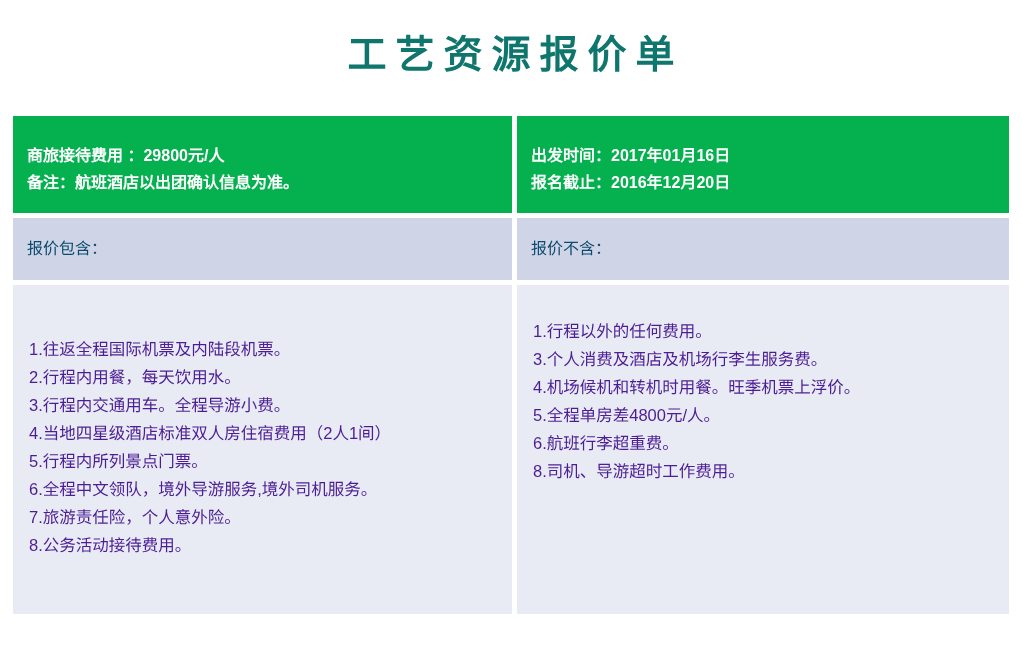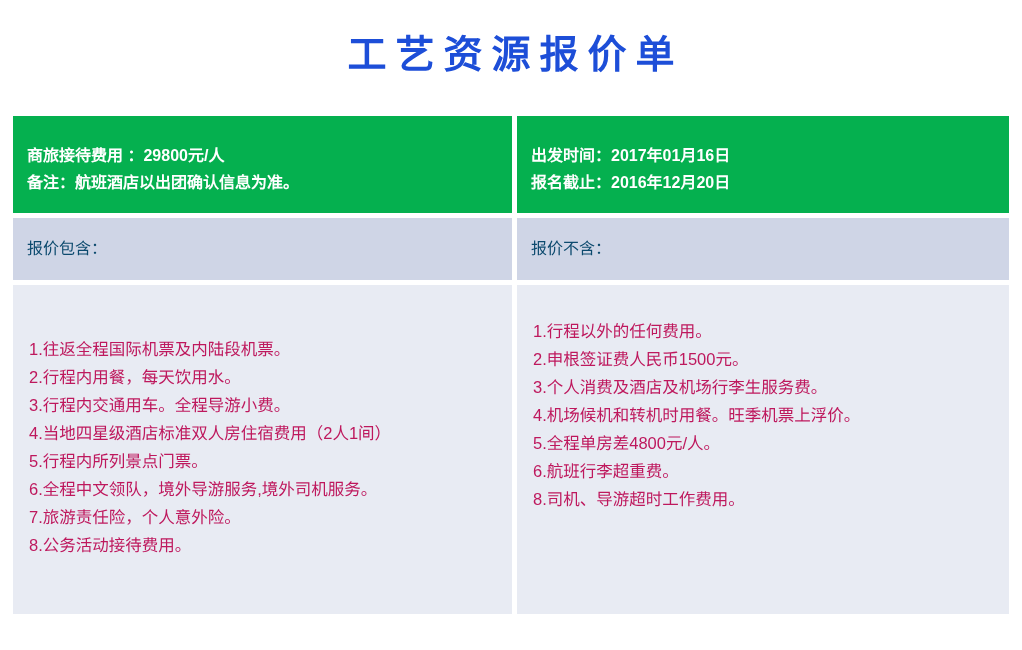--- a/index.html
+++ b/index.html
@@ -26,21 +26,21 @@
   .title-bar {
     width: 100%;
     height: 102px;
     display: flex;
     align-items: center;
     justify-content: center;
     box-sizing: border-box;
     padding-top: 6px;
   }
   .page-title {
-    color: #1d4ed8;
+    color: #0f766e;
     font-size: 39px;
     font-weight: bold;
     letter-spacing: 9px;
     text-indent: 9px;
     line-height: 1;
     white-space: nowrap;
     font-family: "Liberation Sans", "DejaVu Sans", sans-serif;
   }
 
   
@@ -104,21 +104,21 @@
   .row-body .t-cell.right {
     padding-top: 32px;
   }
 
   .item-list {
     list-style: none;
     margin: 0;
     padding: 0;
   }
   .item-list li {
-    color: #be185d;
+    color: #4c1d95;
     font-size: 16.5px;
     line-height: 28px;
     margin: 0;
     padding: 0;
     word-break: break-all;
   }
 </style>
 </head>
 <body>
 
@@ -159,21 +159,20 @@
           <li>4.当地四星级酒店标准双人房住宿费用（2人1间）</li>
           <li>5.行程内所列景点门票。</li>
           <li>6.全程中文领队，境外导游服务,境外司机服务。</li>
           <li>7.旅游责任险，个人意外险。</li>
           <li>8.公务活动接待费用。</li>
         </ul>
       </div>
       <div class="t-cell right">
         <ul class="item-list">
           <li>1.行程以外的任何费用。</li>
-          <li>2.申根签证费人民币1500元。</li>
           <li>3.个人消费及酒店及机场行李生服务费。</li>
           <li>4.机场候机和转机时用餐。旺季机票上浮价。</li>
           <li>5.全程单房差4800元/人。</li>
           <li>6.航班行李超重费。</li>
           <li>8.司机、导游超时工作费用。</li>
         </ul>
       </div>
     </div>
 
   </div>

